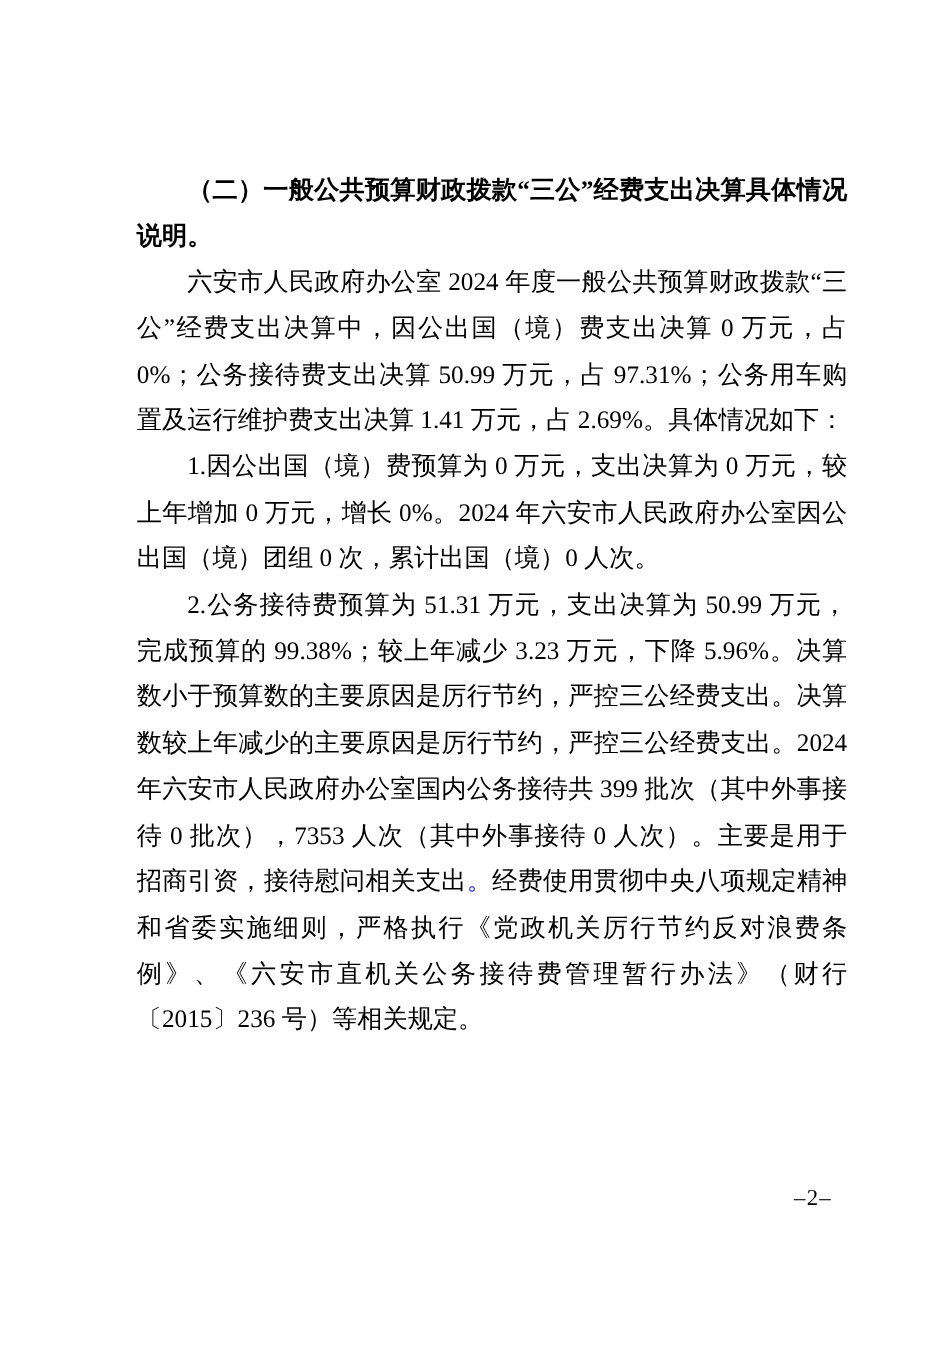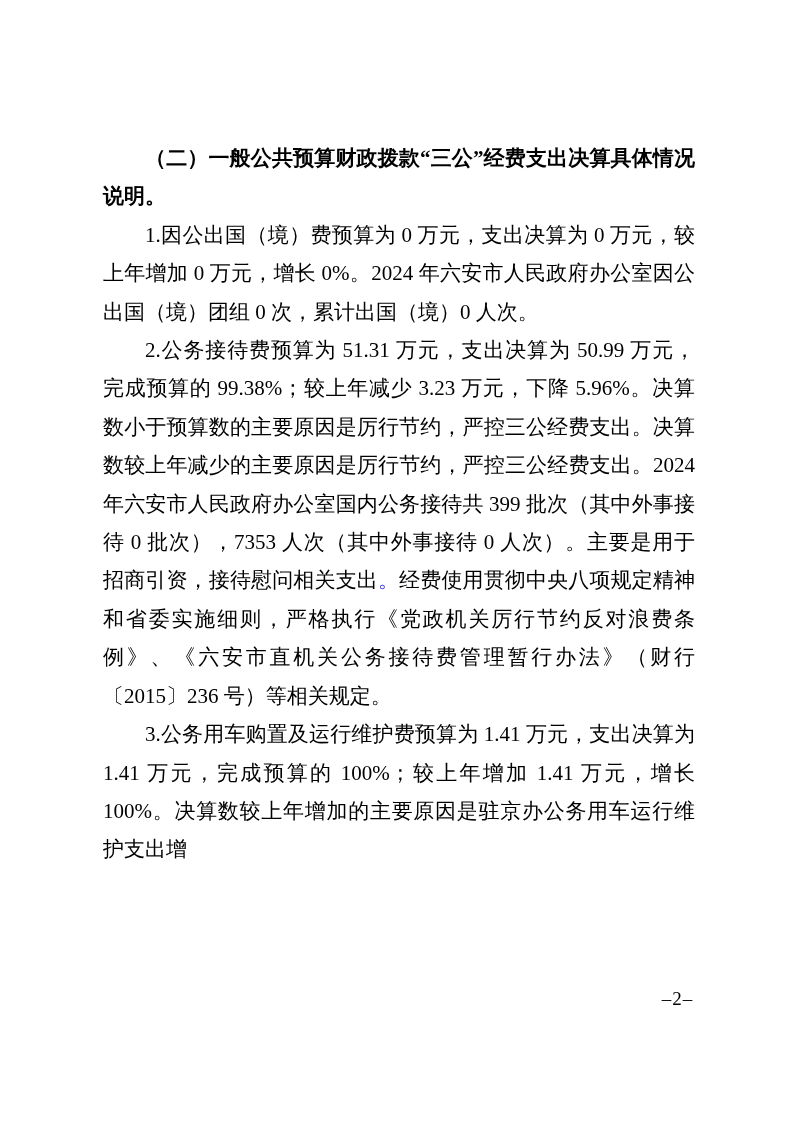--- a/index.html
+++ b/index.html
@@ -15,21 +15,21 @@
     font-family: "Liberation Serif", "DejaVu Serif", serif;
     color: #000000;
   }
   .page {
     position: absolute;
     inset: 0;
     background: #ffffff;
   }
   .content {
     position: absolute;
-    left: 103px;
+    left: 114px;
     top: 139px;
     width: 592px;
     font-size: 21px;
     line-height: 38.4px;
     text-align: justify;
   }
   .heading {
     margin: 0;
     font-size: 21px;
     font-weight: bold;
@@ -58,24 +58,24 @@
 </style>
 </head>
 <body>
 
 <div class="page">
 
   <div class="content">
 
     <h2 class="heading">（二）一般公共预算财政拨款“三公”经费支出决算具体情况说明。</h2>
 
+    <p class="para">六安市人民政府办公室 2024 年度一般公共预算财政拨款“三公”经费支出决算中，因公出国（境）费支出决算 0 万元，占 0%；公务接待费支出决算 50.99 万元，占 97.31%；公务用车购置及运行维护费支出决算 1.41 万元，占 2.69%。具体情况如下：</p>
 
     <p class="para"><span class="lead-bold">1.因公出国（境）费</span><span>预算为 0 万元，支出决算为 0 万元，较上年增加 0 万元，增长 0%。2024 年六安市人民政府办公室因公出国（境）团组 0 次，累计出国（境）0 人次。</span></p>
 
     <p class="para"><span class="lead-bold">2.公务接待费</span><span>预算为 51.31 万元，支出决算为 50.99 万元，完成预算的 99.38%；较上年减少 3.23 万元，下降 5.96%。决算数小于预算数的主要原因是厉行节约，严控三公经费支出。决算数较上年减少的主要原因是厉行节约，严控三公经费支出。2024 年六安市人民政府办公室国内公务接待共 399 批次（其中外事接待 0 批次），7353 人次（其中外事接待 0 人次）。主要是用于招商引资，接待慰问相关支出</span><span class="blue-mark">。</span><span>经费使用贯彻中央八项规定精神和省委实施细则，严格执行《党政机关厉行节约反对浪费条例》、《六安市直机关公务接待费管理暂行办法》（财行〔2015〕236 号）等相关规定。</span></p>
 
-    <p class="para"><span class="lead-bold">3.公务用车购置及运行维护费</span><span>预算为 1.41 万元，支出决算为 1.41 万元，完成预算的 100%；较上年增加 1.41 万元，增长 100%。决算数较上年增加的主要原因是驻京办公务用车运行维护支出增</span></p>
 
   </div>
 
   <div class="page-number">–2–</div>
 
 </div>
 
 </body></html>

